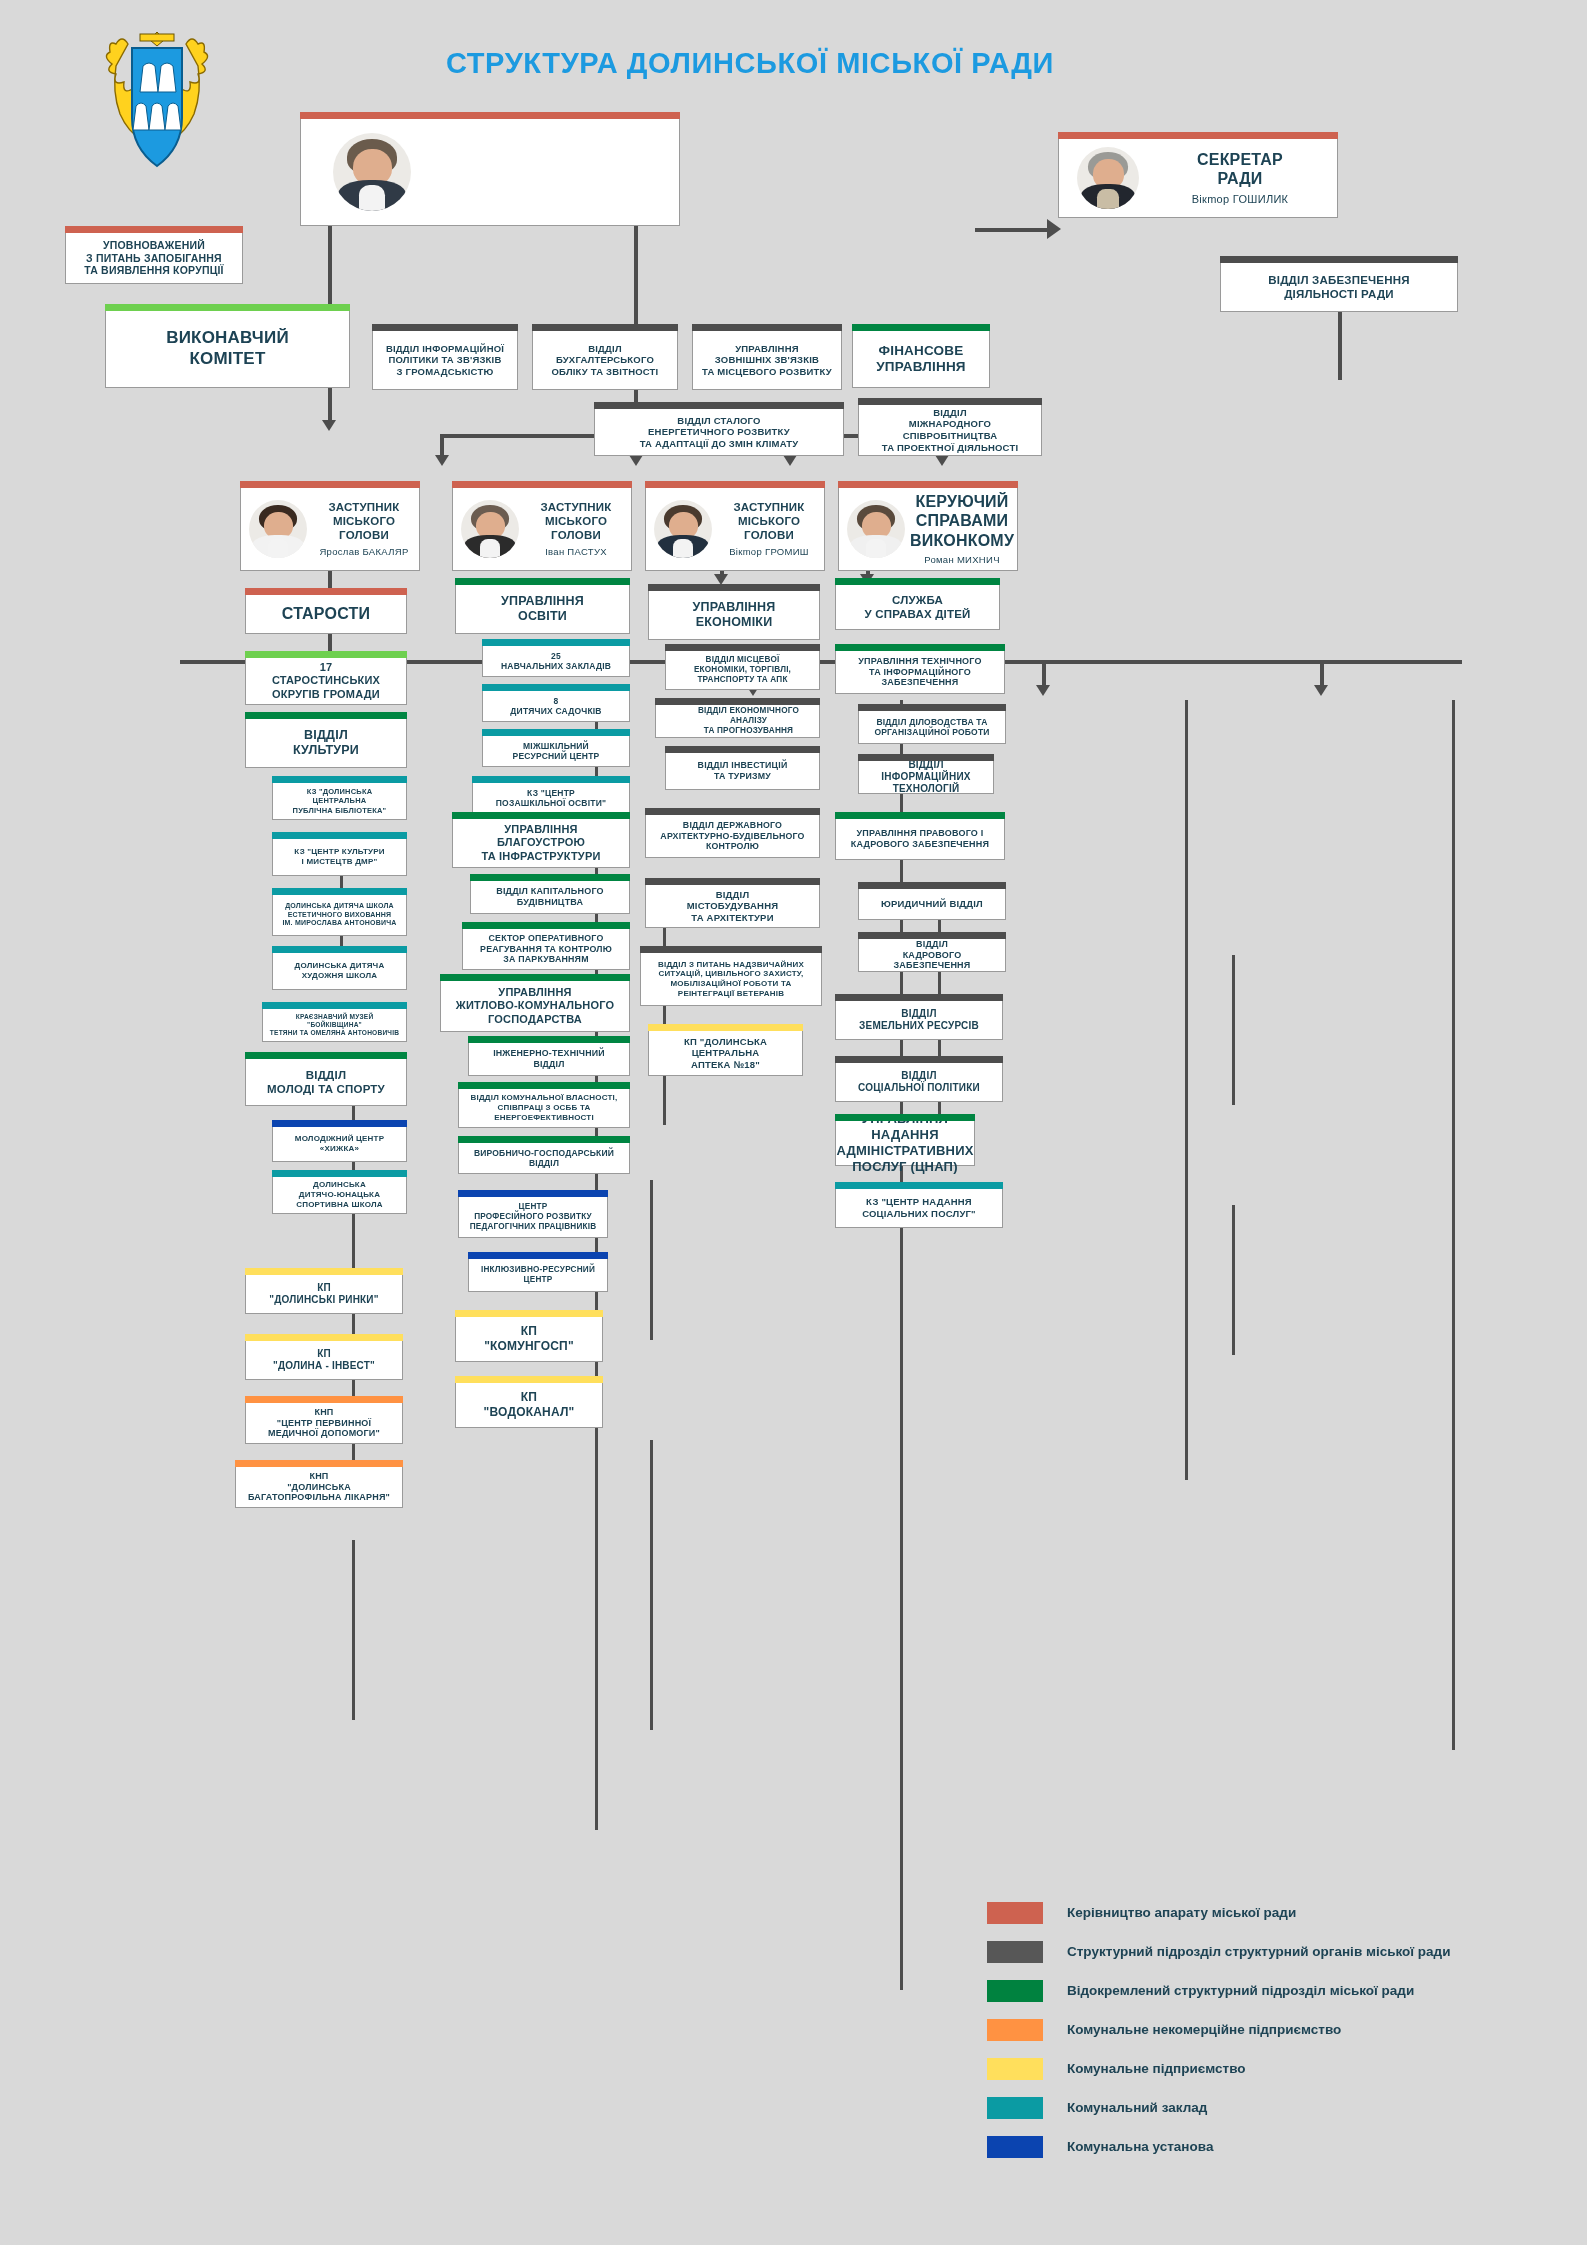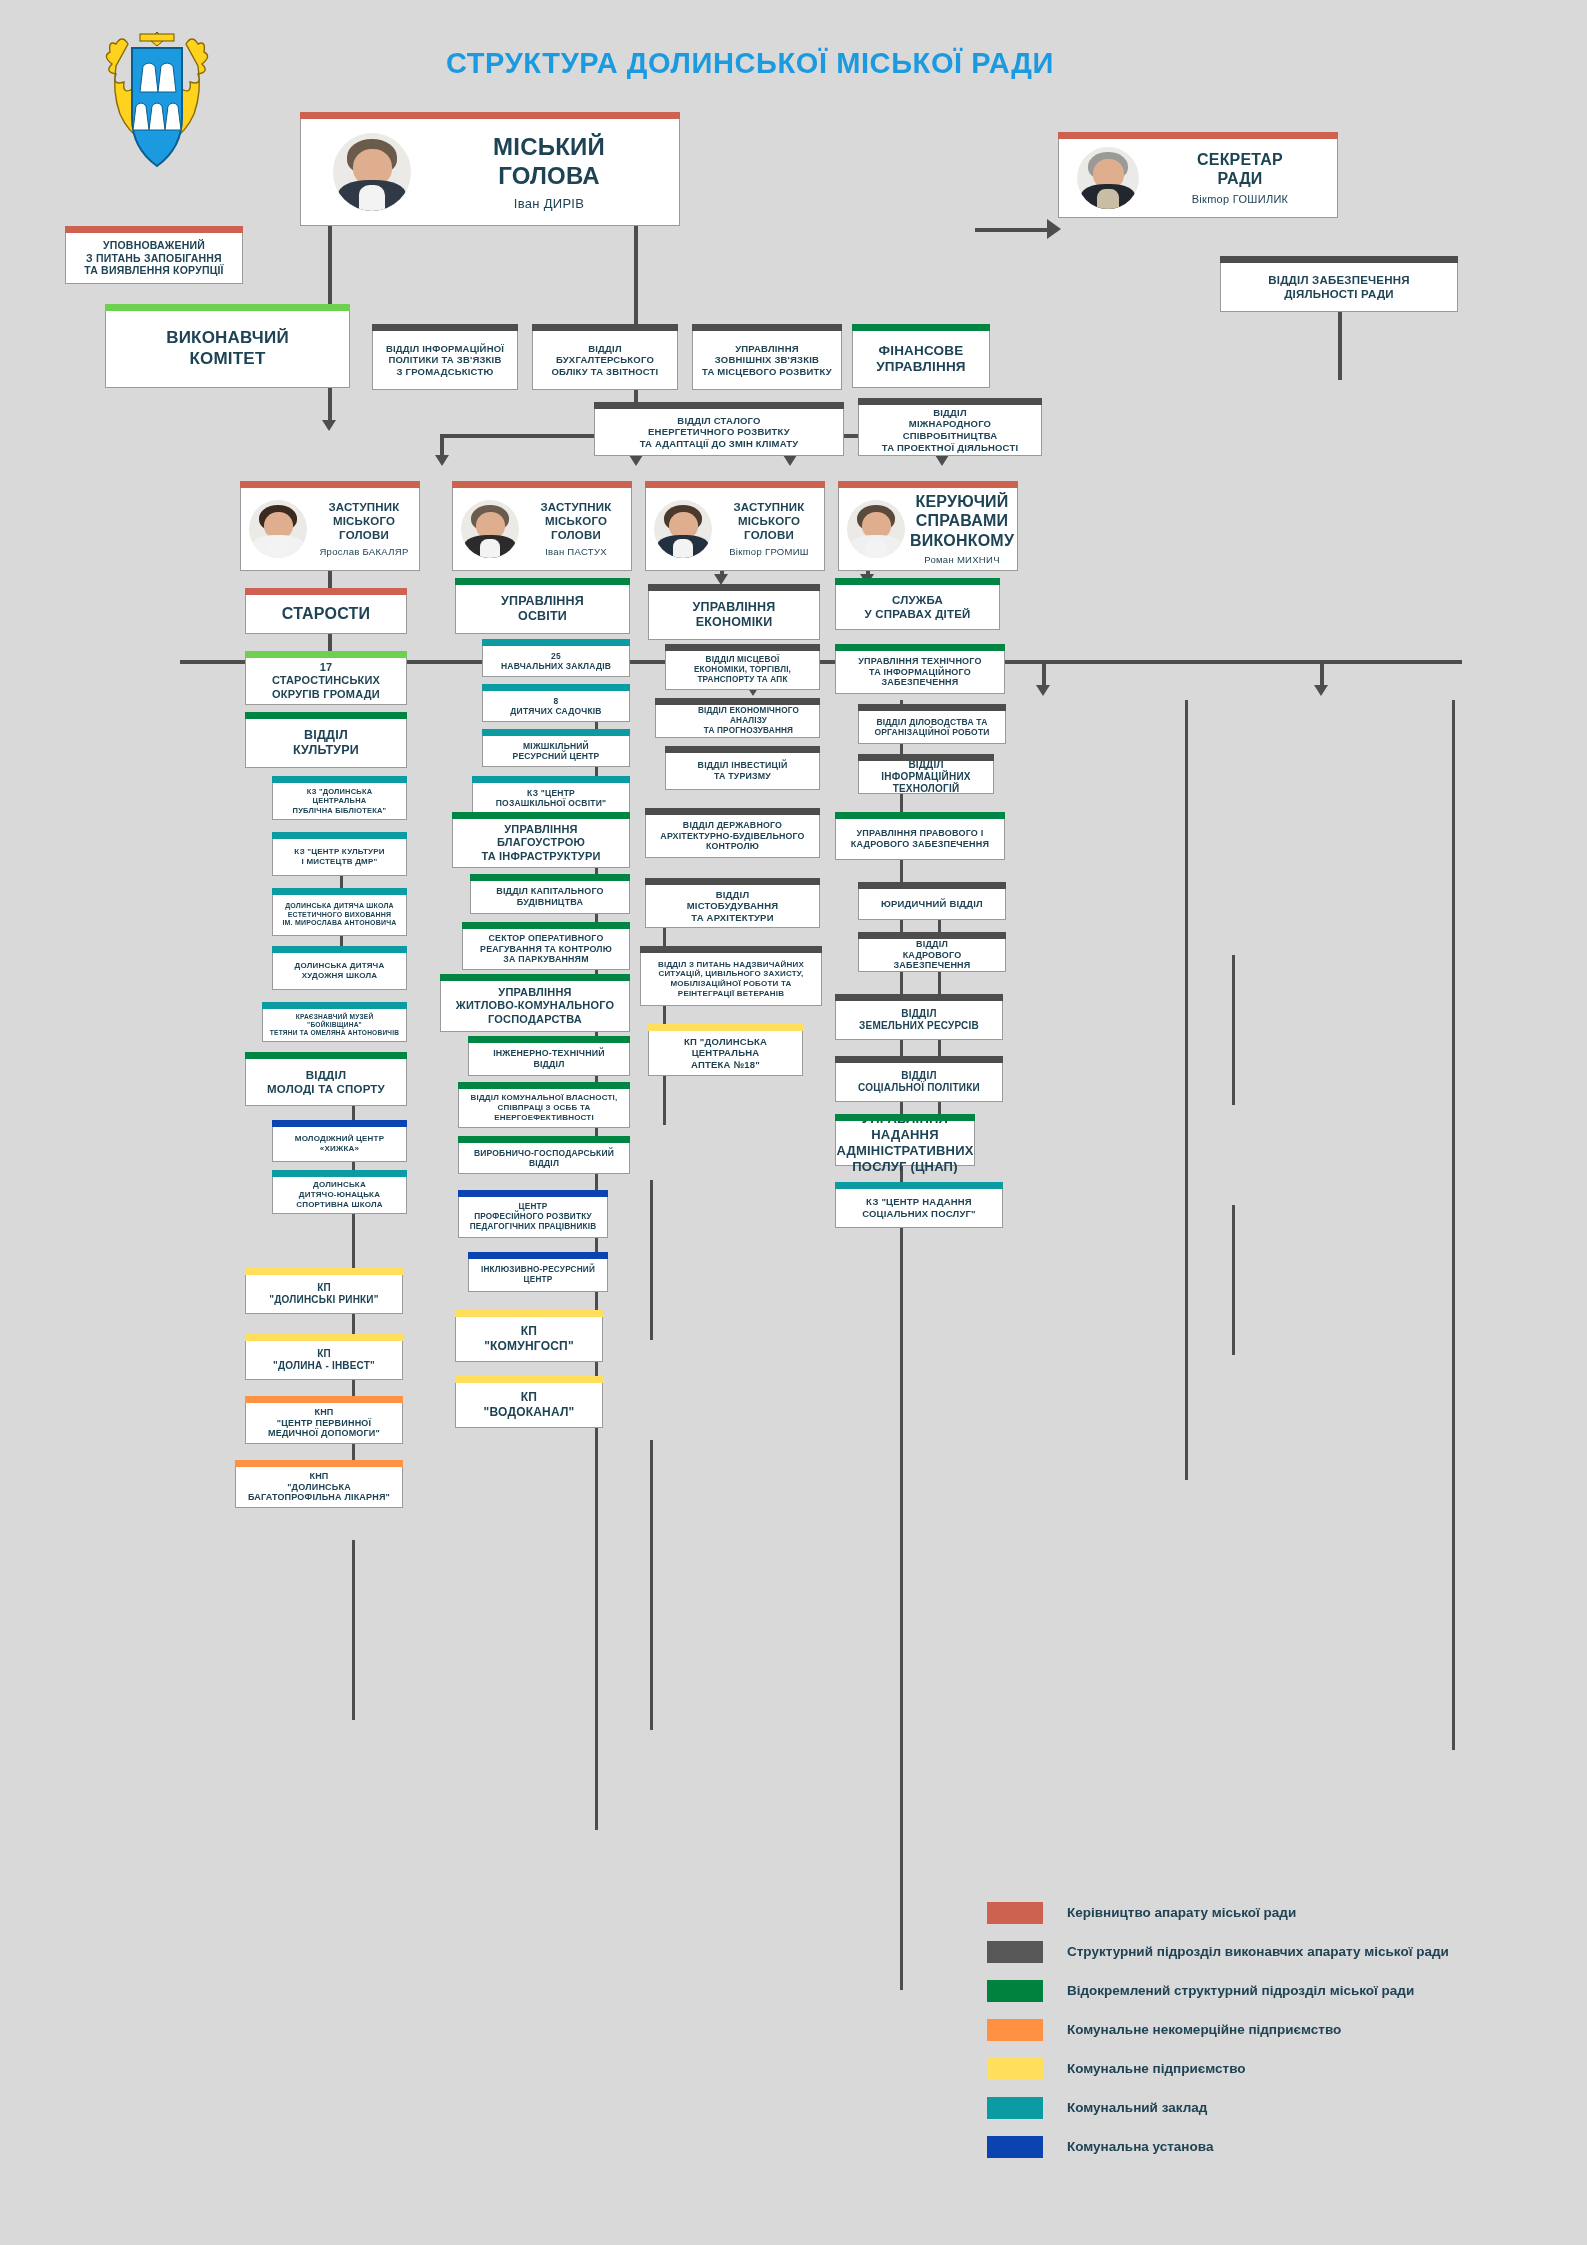--- a/index.html
+++ b/index.html
@@ -181,25 +181,20 @@
   <div class="box person" style="left:300px;top:118px;width:380px;height:108px;">
     <span class="cap red"></span>
     <div class="ph" style="width:78px;height:78px;margin:0 8px 0 32px;">
       <div class="face">
           <div class="hair" style="background:#6a5b4c"></div>
           <div class="skin"></div>
       <div class="body" style="background:#303a46"></div>
           <div class="shirt"></div>
         </div>
     </div>
-    <div class="ptxt">
-      <div class="role" style="font-size:24px;">МІСЬКИЙ</div>
-      <div class="role" style="font-size:24px;">ГОЛОВА</div>
-      <div class="nm" style="font-size:13px;margin-top:6px;">Іван ДИРІВ</div>
-    </div>
   </div>
 
   <div class="box person" style="left:1058px;top:138px;width:280px;height:80px;">
     <span class="cap red"></span>
     <div class="ph" style="width:62px;height:62px;margin:0 4px 0 18px;">
       <div class="face">
           <div class="hair" style="background:#9a9a96"></div>
           <div class="skin"></div>
       <div class="body" style="background:#22262e"></div>
           <div class="shirt" style="background:#c9bda5"></div>
@@ -582,21 +577,21 @@
     <span>КЗ "ЦЕНТР НАДАННЯ
 СОЦІАЛЬНИХ ПОСЛУГ"</span></div>
 
   <div id="legend">
     <div class="lgrow">
       <div class="lgsw" style="background:#ce6250"></div>
       <div class="lgtx">Керівництво апарату міської ради</div>
       </div>
     <div class="lgrow">
       <div class="lgsw" style="background:#575757"></div>
-      <div class="lgtx">Структурний підрозділ виконавчих апарату міської ради</div>
+      <div class="lgtx">Структурний підрозділ структурний органів міської ради</div>
       </div>
     <div class="lgrow">
       <div class="lgsw" style="background:#00823f"></div>
       <div class="lgtx">Відокремлений структурний підрозділ міської ради</div>
       </div>
     <div class="lgrow">
       <div class="lgsw" style="background:#ff9242"></div>
       <div class="lgtx">Комунальне некомерційне підприємство</div>
       </div>
     <div class="lgrow">

